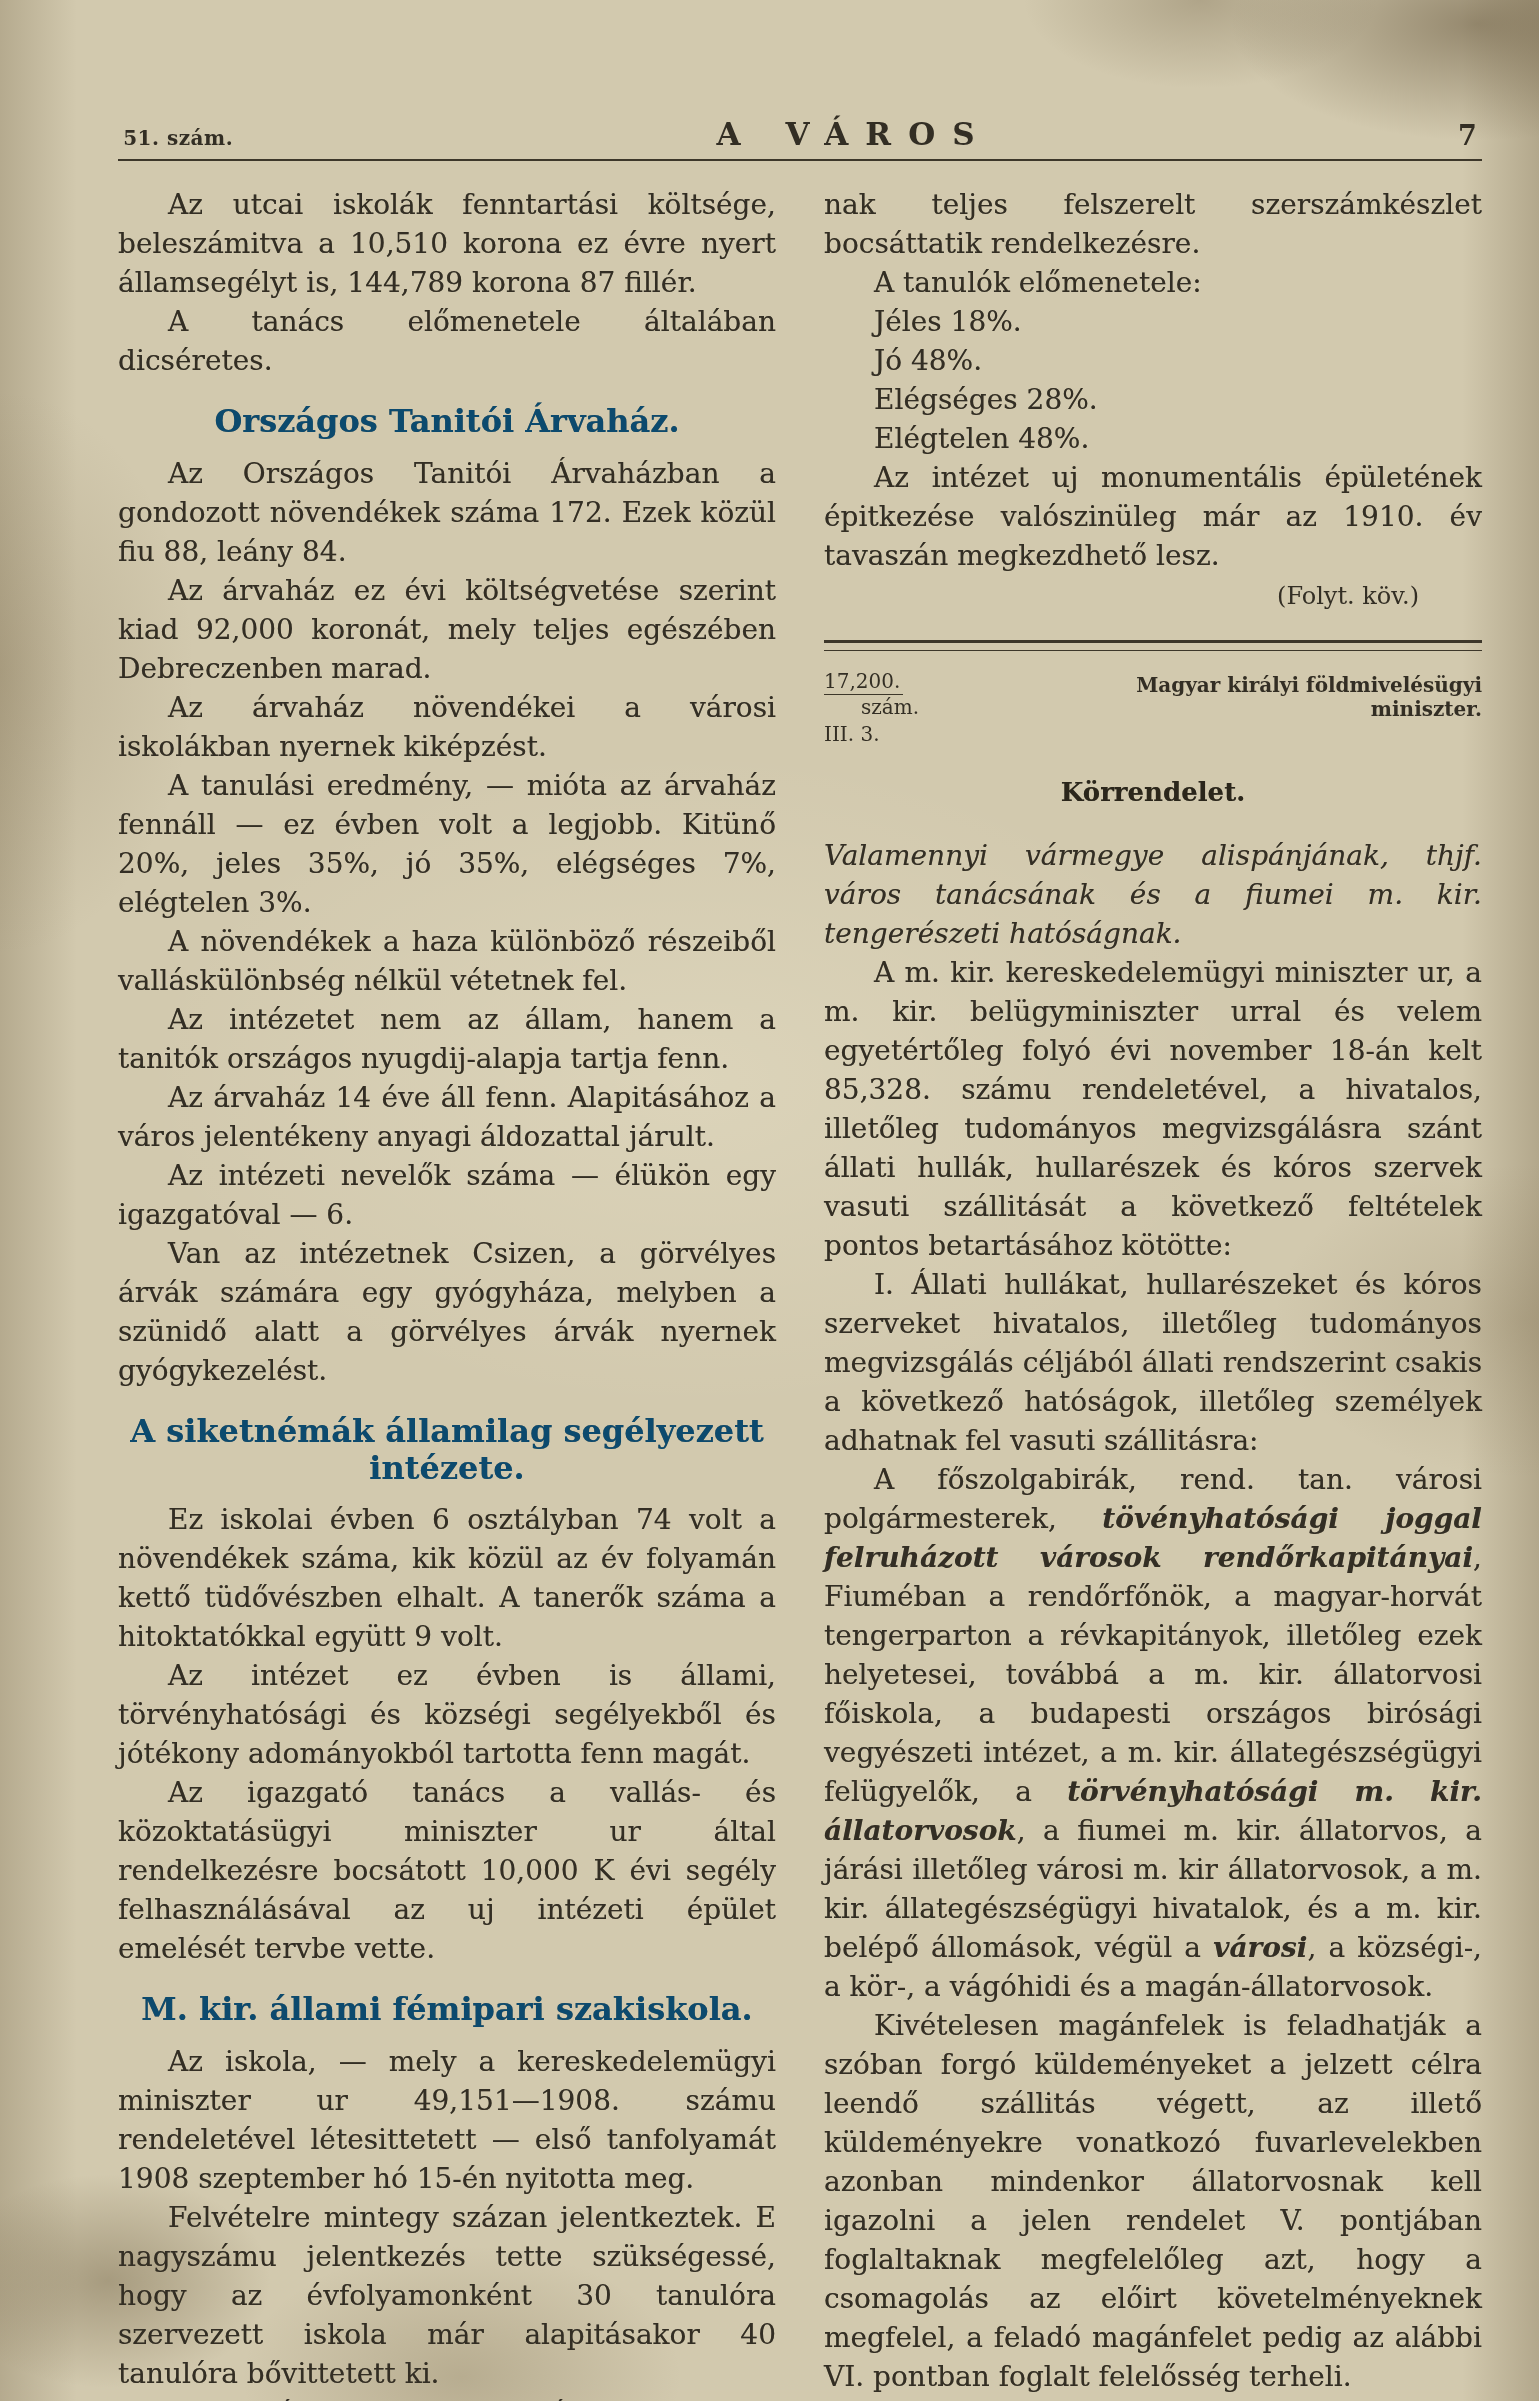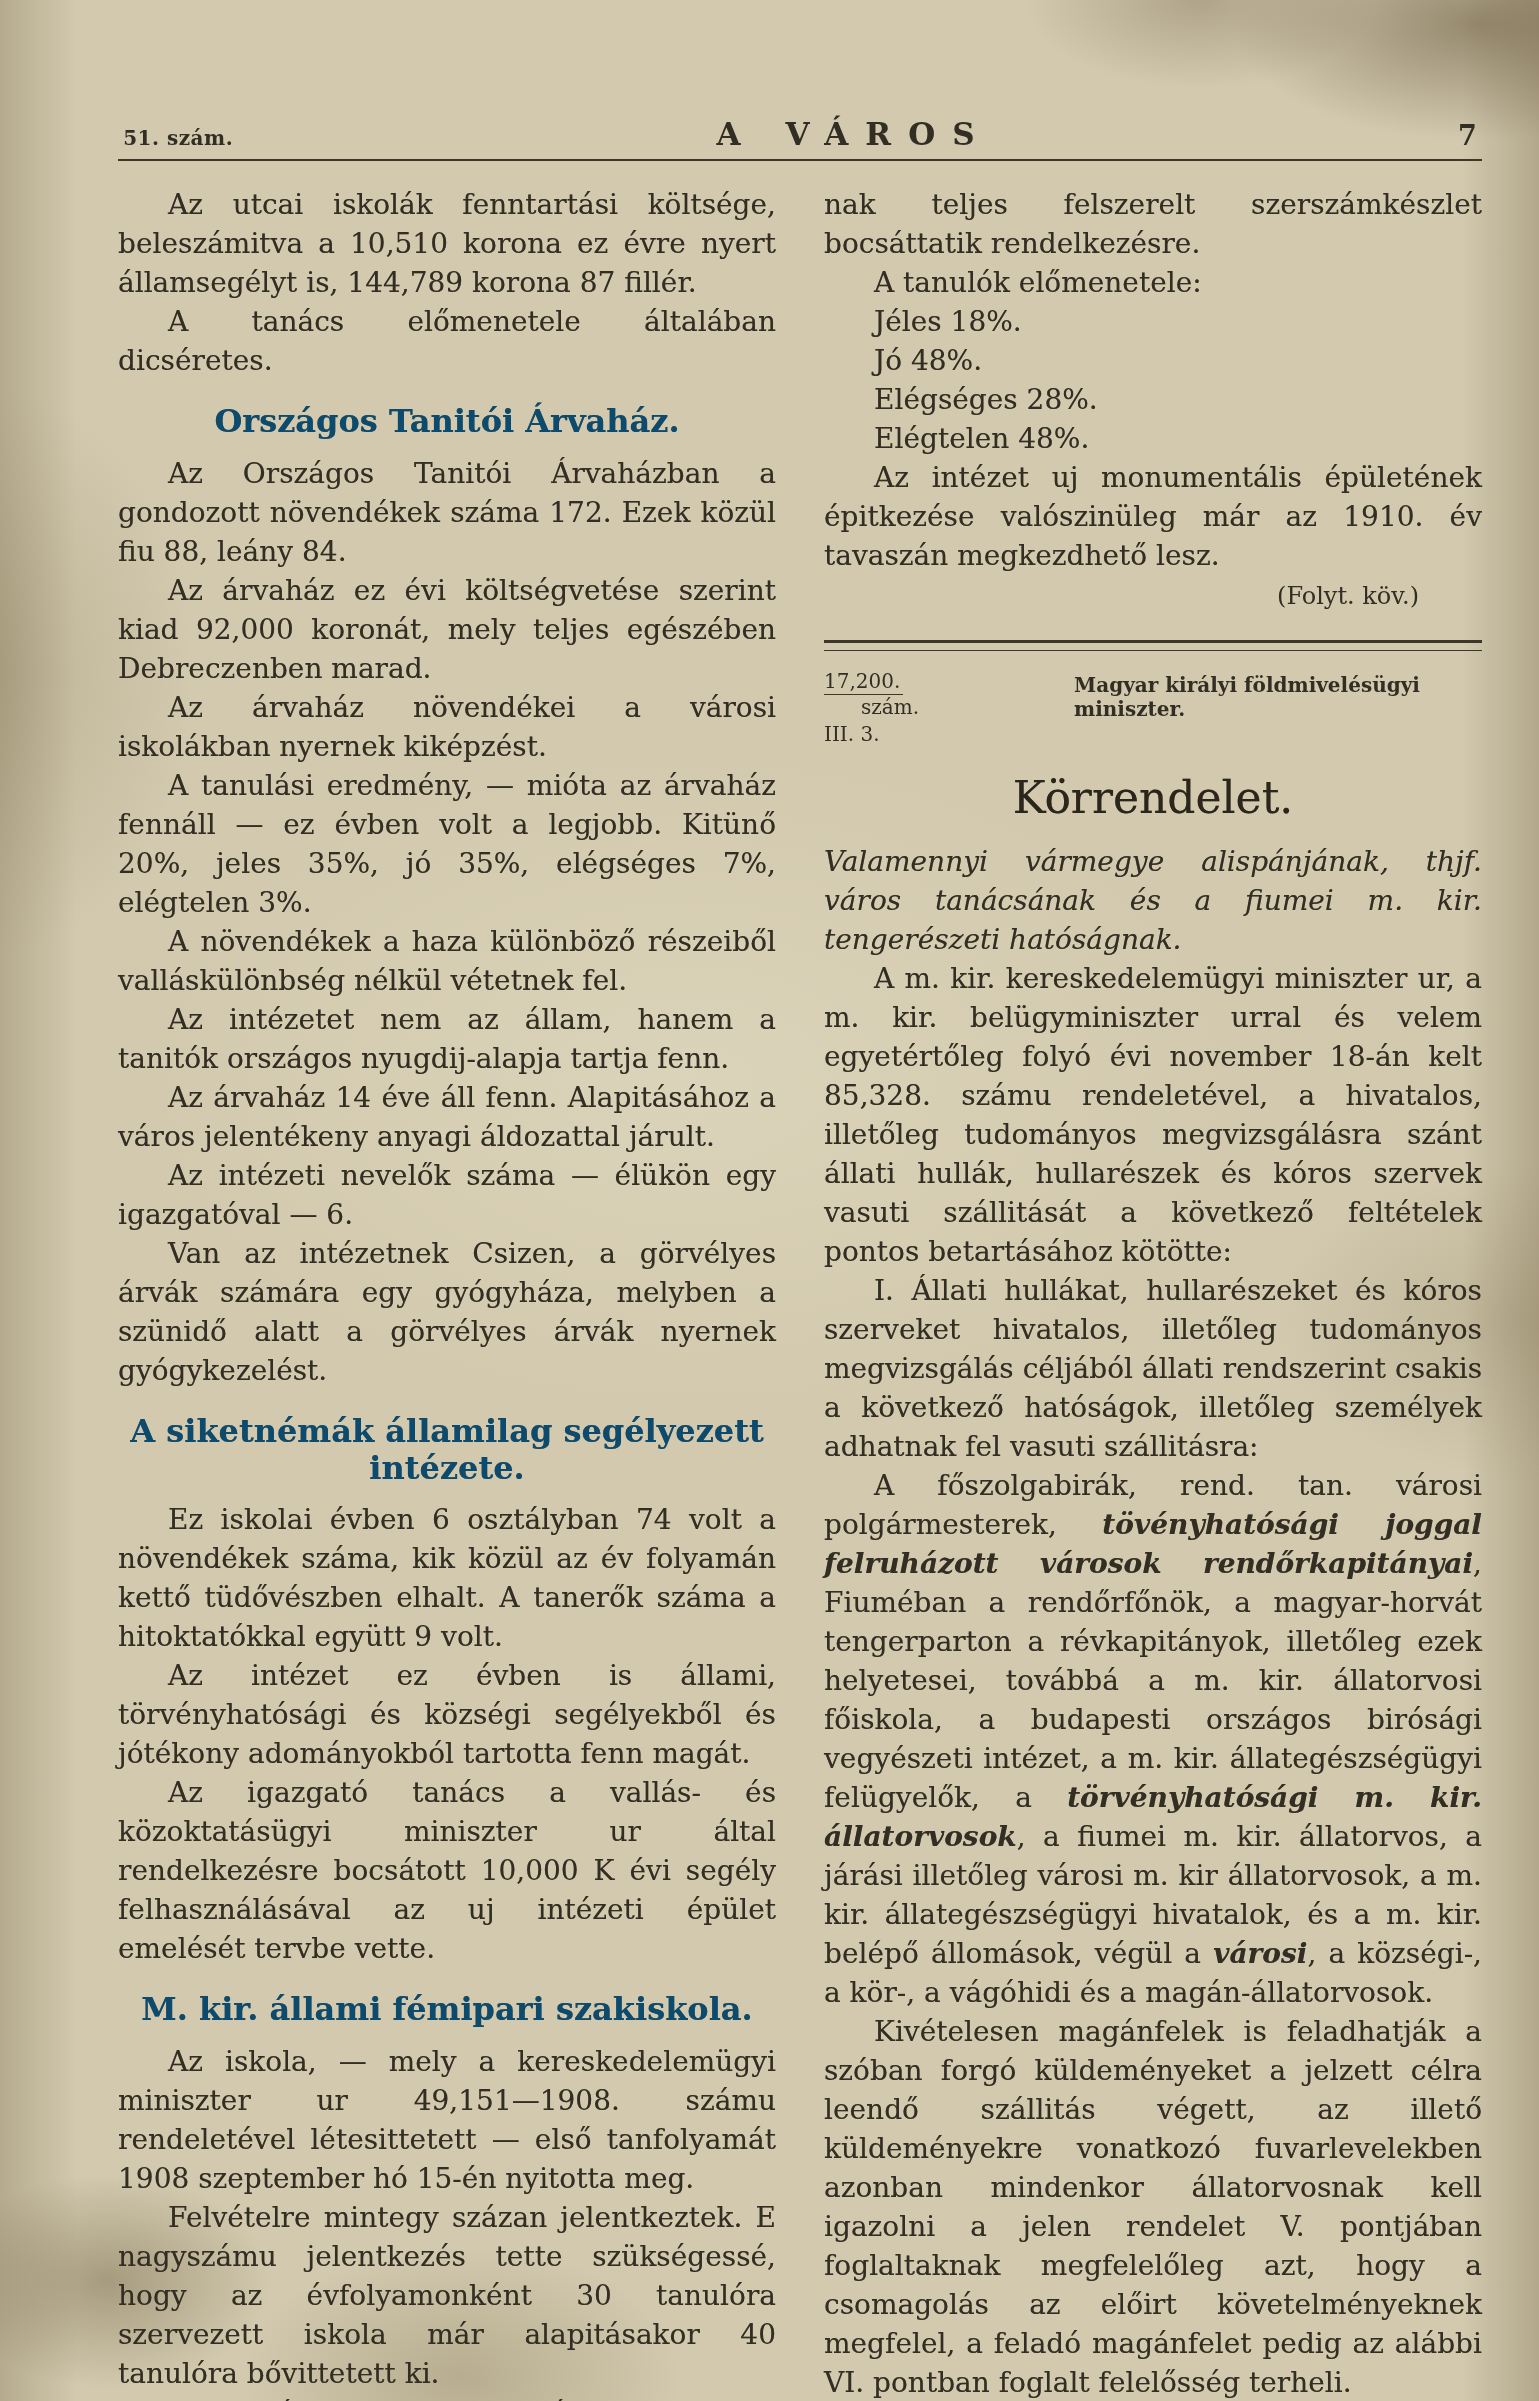--- a/index.html
+++ b/index.html
@@ -36,32 +36,32 @@
   }
   .para.no-indent{text-indent:0;}
   .para.ital{font-style:italic;}
   .tab-line{font-size:28px;line-height:39px;padding-left:50px;text-shadow:0 0 0.5px rgba(52,46,34,.45);}
   .right-note{font-size:24px;line-height:37px;text-align:right;padding-right:63px;margin:3.1px 0 0 0;}
   .art-title{
     font-size:32px;line-height:37px;font-weight:bold;text-align:center;
     margin:23px 0 13.6px 0;color:#0c4a6e;text-shadow:0 0 0.5px rgba(40,35,24,.5);
   }
   .big-title{
-    font-size:44px;line-height:48px;font-weight:normal;text-align:center;
-    margin:28px 0 20px 0;color:#2b261b;text-shadow:0 0 0.5px rgba(40,35,24,.5);
+    font-size:26px;line-height:48px;font-weight:bold;text-align:center;
+    margin:22px 0 20px 0;color:#2b261b;text-shadow:0 0 0.5px rgba(40,35,24,.5);
   }
   .emph{font-style:italic;font-weight:bold;}
   .double-rule{height:6.3px;border-top:3.1px solid #3d372a;border-bottom:1.6px solid #3d372a;margin:25px 0 18px 0;}
   
   .decree-meta{display:flex;justify-content:space-between;align-items:flex-start;margin:5.2px 0 3.1px 0;}
   .meta-left{font-size:20px;line-height:24px;}
   .meta-num{display:inline-block;border-bottom:1.6px solid #3d372a;padding:0 3.1px 1px 0;}
   .meta-sub{padding-left:37px;}
   .meta-ref{margin-top:3.1px;}
-  .meta-right{font-size:20px;line-height:24px;font-weight:bold;max-width:62%;padding-top:4.2px;}
+  .meta-right{font-size:20px;line-height:24px;font-weight:bold;text-align:right;max-width:62%;padding-top:4.2px;}
 </style>
 </head>
 <body>
 
 <div class="page">
   <div class="hdr">
     <span class="issue">51. szám.</span>
     <span class="masthead">A VÁROS</span>
     <span class="pageno">7</span>
   </div>

